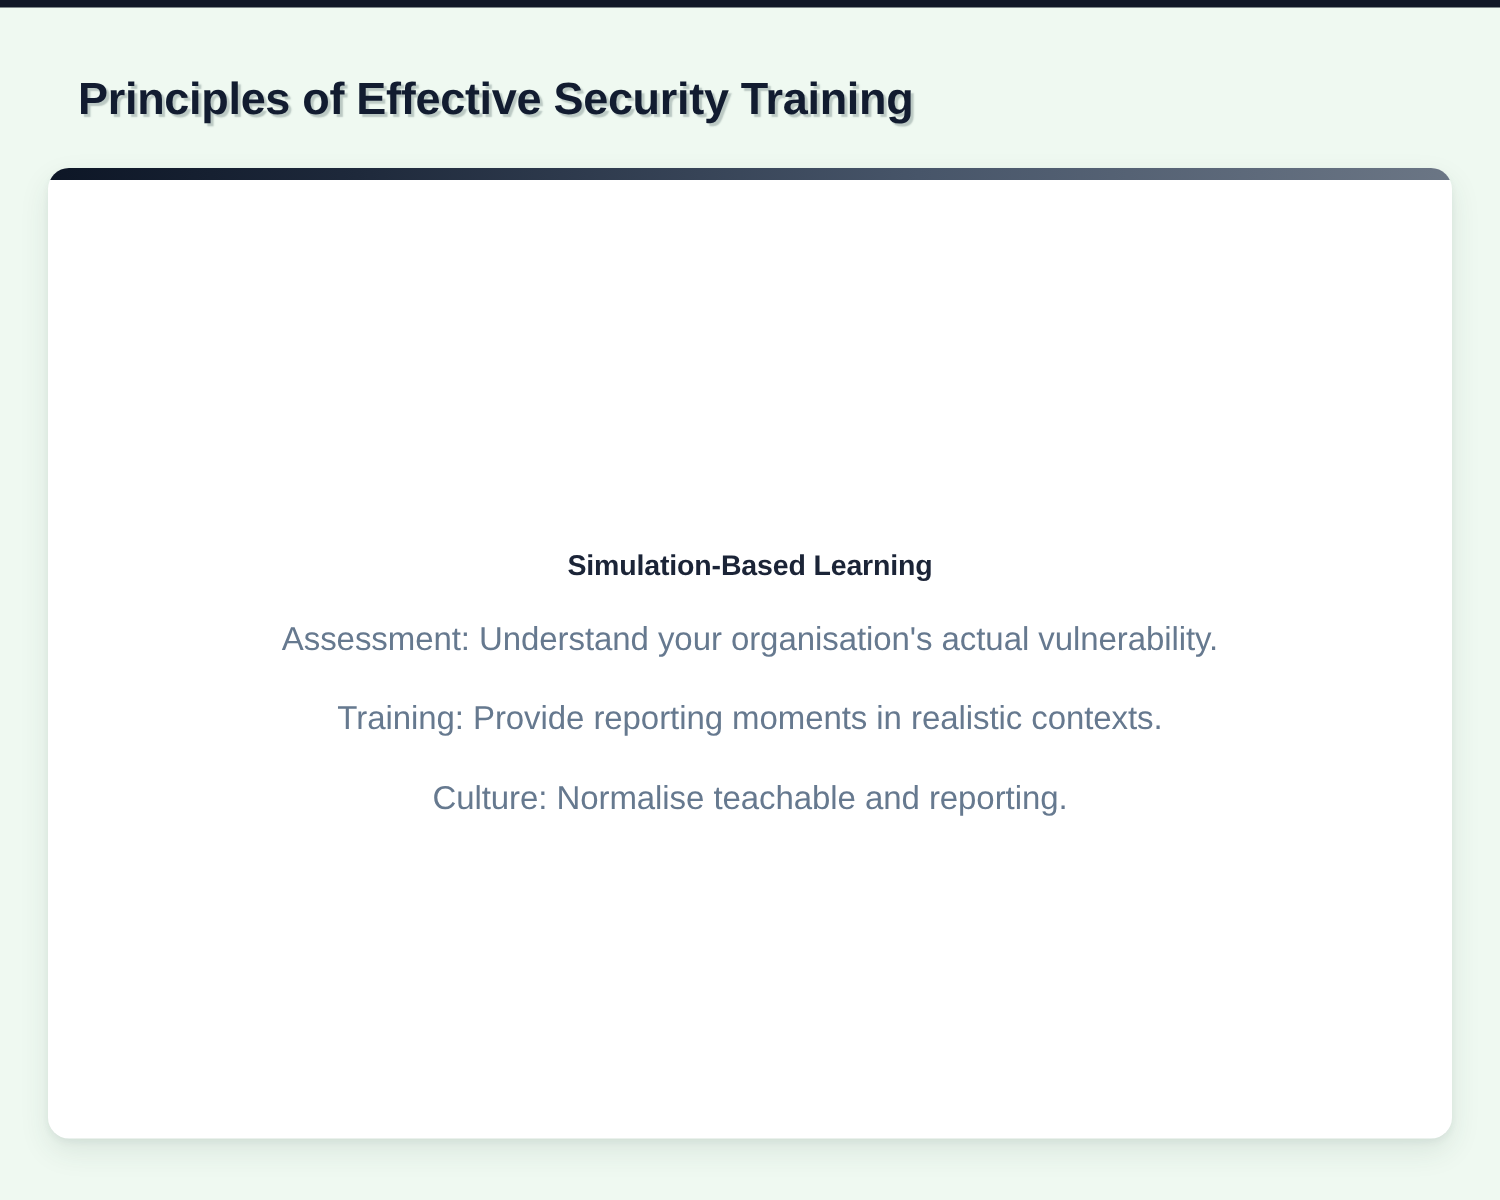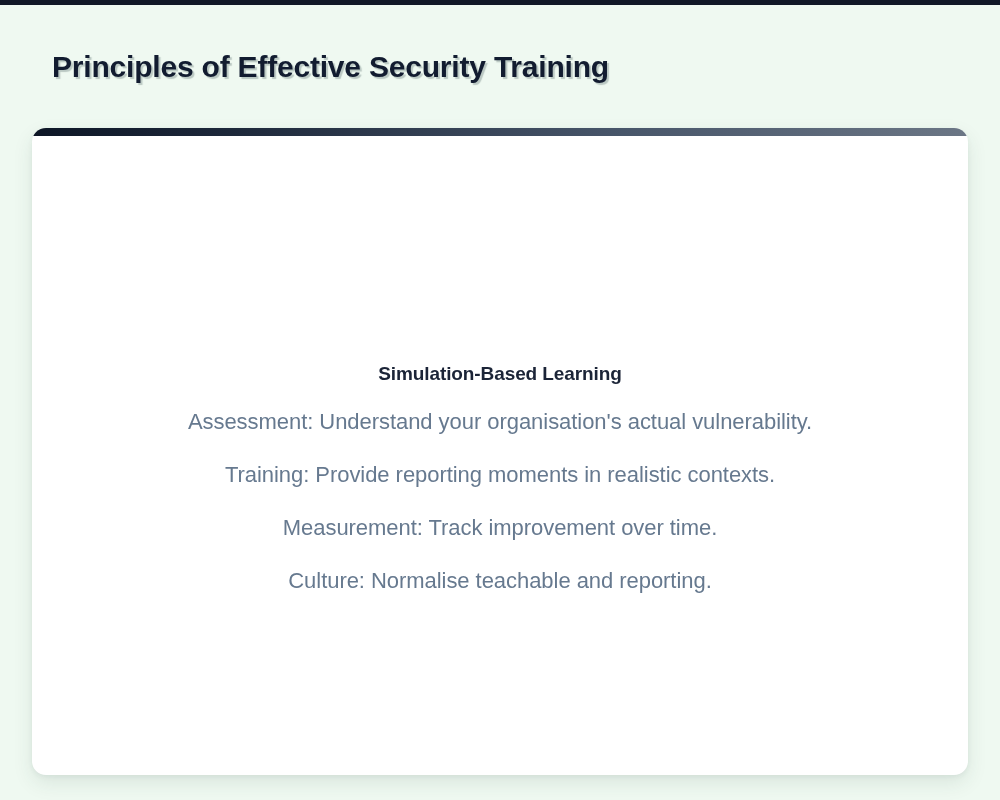--- a/index.html
+++ b/index.html
@@ -36,30 +36,31 @@
     letter-spacing: -0.2px;
     text-shadow: 2px 2px 1px rgba(90, 110, 110, 0.35);
     white-space: nowrap;
     margin-top: 14px;
   }
 
   
   .slide-card {
     position: absolute;
     left: 32px;
-    top: 128px;
+    top: 112px;
     width: 936px;
     height: 647px;
     background: #ffffff;
     border-radius: 14px;
     box-shadow: 0 8px 20px rgba(40, 70, 60, 0.10),
                 0 2px 5px rgba(40, 70, 60, 0.06);
     overflow: hidden;
     display: flex;
     flex-direction: column;
+    gap: 20px;
   }
 
   .card-accent-bar {
     flex: 0 0 auto;
     height: 8px;
     width: 100%;
     background: linear-gradient(to right, #0d1626 0%, #1e293b 22%, #475569 62%, #6b7685 100%);
   }
 
   .card-body {
@@ -106,20 +107,19 @@
 
   <div class="card-body">
     <div class="content-block">
 
       <div class="slide-heading">Simulation-Based Learning</div>
 
       <p class="bullet-line">Assessment: Understand your organisation's actual vulnerability.</p>
 
       <p class="bullet-line">Training: Provide reporting moments in realistic contexts.</p>
 
-      <p class="bullet-line">Measurement: Track improvement over time.</p>
 
       <p class="bullet-line">Culture: Normalise teachable and reporting.</p>
 
     </div>
   </div>
 
 </div>
 
 </body></html>

